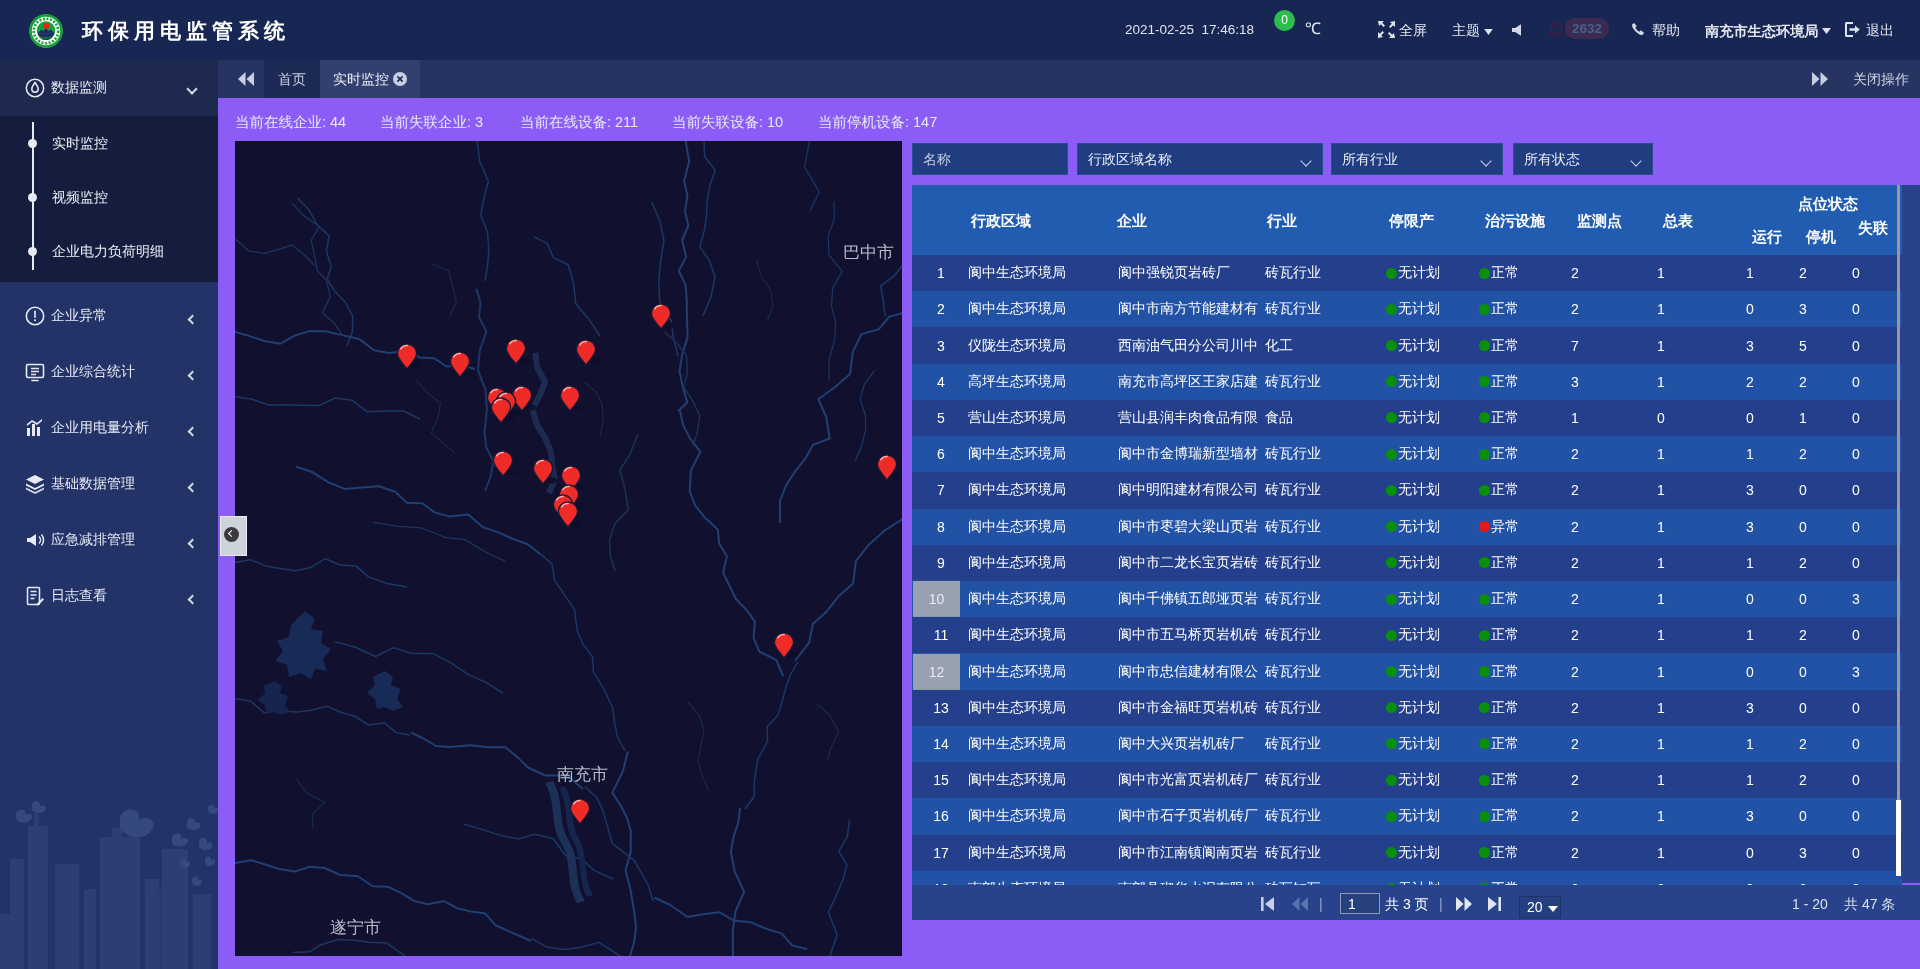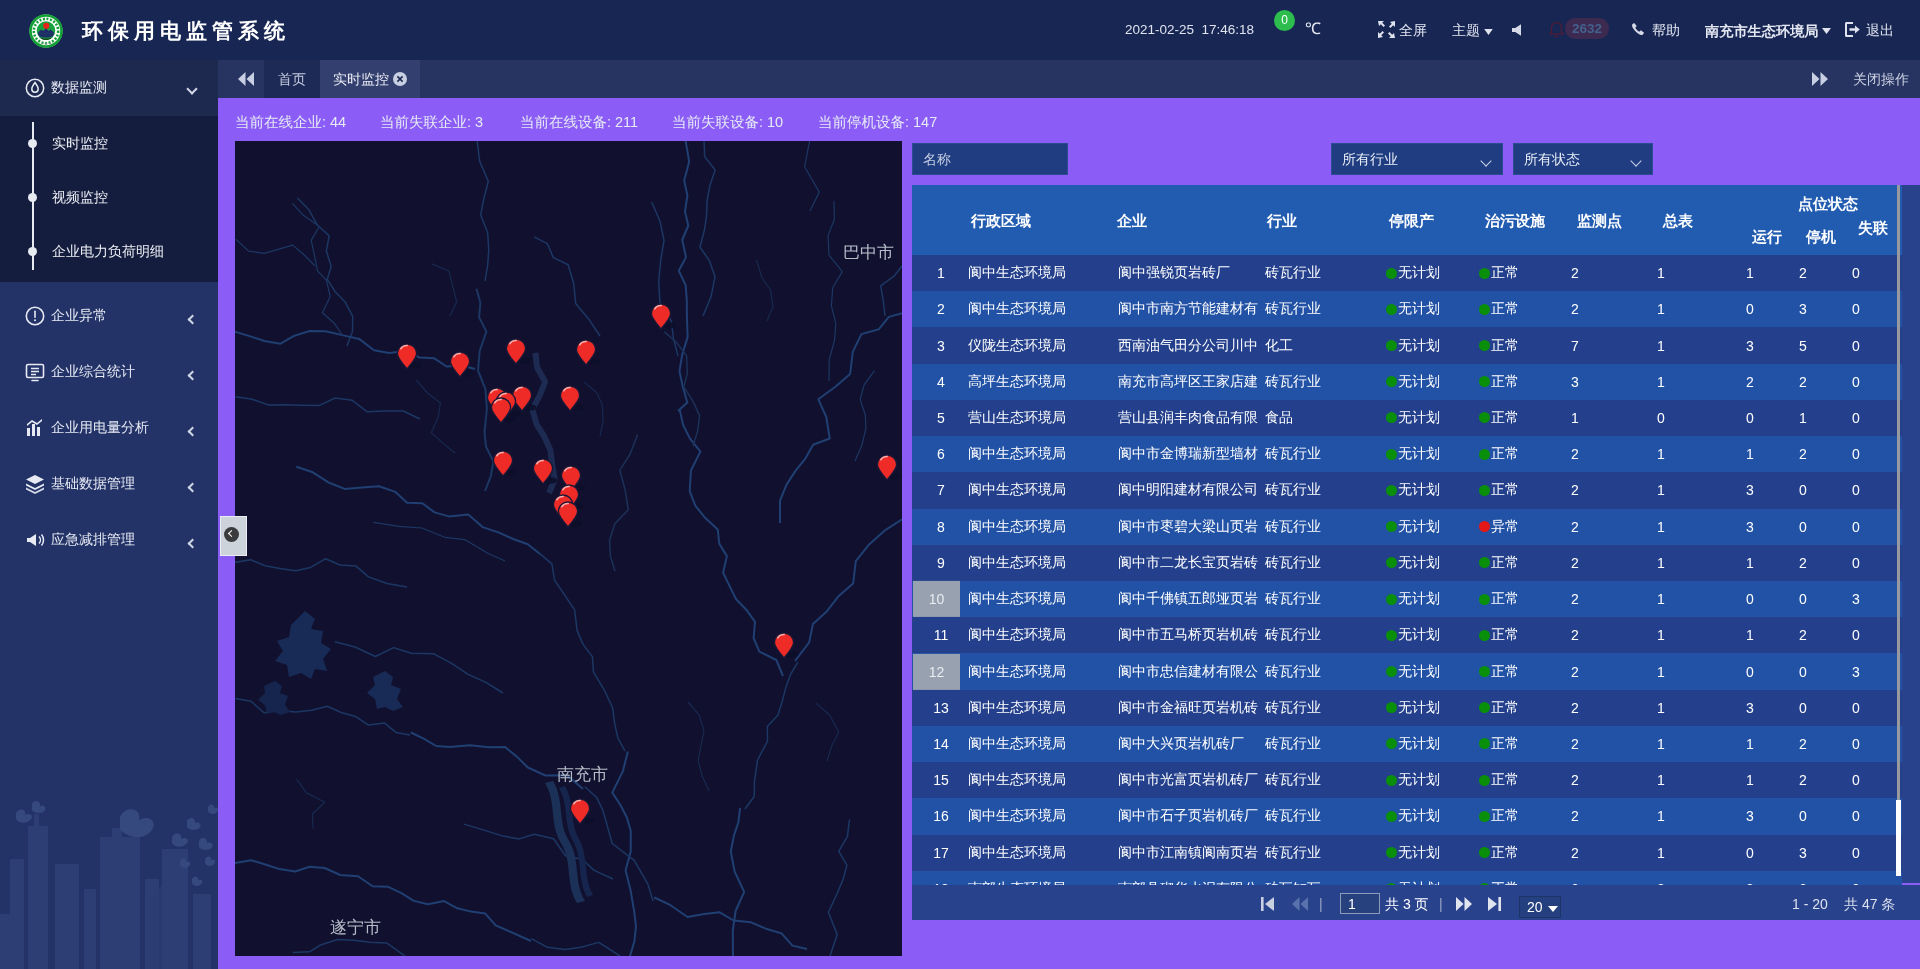--- a/index.html
+++ b/index.html
@@ -196,20 +196,29 @@
         </svg>
         <span class="txt">基础数据管理</span>
         <span class="arr" style="top:23px"><i class="chv l" style="border-color:#cfd5e5"></i></span>
       </div>
   <div class="mitem" style="top:452px">
         <svg class="micon" viewBox="0 0 20 20" fill="none" stroke="#e7eaf3" stroke-width="1.5">
           <path d="M2 8 v4 h3 l6 4 V4 L5 8z" fill="#e7eaf3" stroke="none"></path>
           <path d="M14 6.5 a5 5 0 0 1 0 7 M16.5 4.5 a8.5 8.5 0 0 1 0 11"></path>
         </svg>
         <span class="txt">应急减排管理</span>
+        <span class="arr" style="top:23px"><i class="chv l" style="border-color:#cfd5e5"></i></span>
+      </div>
+  <div class="mitem" style="top:508px">
+        <svg class="micon" viewBox="0 0 20 20" fill="none" stroke="#e7eaf3" stroke-width="1.5">
+          <rect x="2.5" y="1.5" width="12" height="17" rx="1"></rect>
+          <path d="M5.5 5.5 h6 M5.5 9 h6 M5.5 12.5 h4"></path>
+          <path d="M12 17.5 l5.5 -5.5 1.5 1.5 -5.5 5.5 -2 .5z" fill="#e7eaf3" stroke="none"></path>
+        </svg>
+        <span class="txt">日志查看</span>
         <span class="arr" style="top:23px"><i class="chv l" style="border-color:#cfd5e5"></i></span>
       </div>
   <svg id="skyline" viewBox="0 0 218 260">
     <g fill="#2c3e74">
       <rect x="10" y="150" width="14" height="110"></rect>
       <rect x="28" y="117" width="20" height="143"></rect>
           <rect x="34" y="105" width="5" height="13"></rect>
       <rect x="55" y="155" width="24" height="105"></rect>
       <rect x="84" y="180" width="12" height="80"></rect>
       <rect x="100" y="128" width="40" height="132"></rect>
@@ -328,20 +337,21 @@
 <use href="#pin" x="345" y="658"></use>
 </svg>
       </div>
   <div id="collapse">
         <div class="cc">
           <div class="cv"></div>
         </div>
       </div>
 
   <div class="fbox" style="left:694px;width:156px;color:#c3cce0">名称</div>
+  <div class="fbox" style="left:859px;width:246px">行政区域名称<span class="chev" style="top:8px"><i class="chv" style="width:8px;height:8px;border-width:1.5px"></i></span></div>
   <div class="fbox" style="left:1113px;width:172px">所有行业<span class="chev" style="top:8px"><i class="chv" style="width:8px;height:8px;border-width:1.5px"></i></span></div>
   <div class="fbox" style="left:1295px;width:140px">所有状态<span class="chev" style="top:8px"><i class="chv" style="width:8px;height:8px;border-width:1.5px"></i></span></div>
 
   <div id="thead">
     <span style="left:59px;top:27px">行政区域</span>
     <span style="left:205px;top:27px">企业</span>
     <span style="left:355px;top:27px">行业</span>
     <span style="left:477px;top:27px">停限产</span>
     <span style="left:573px;top:27px">治污设施</span>
     <span style="left:665px;top:27px">监测点</span>

